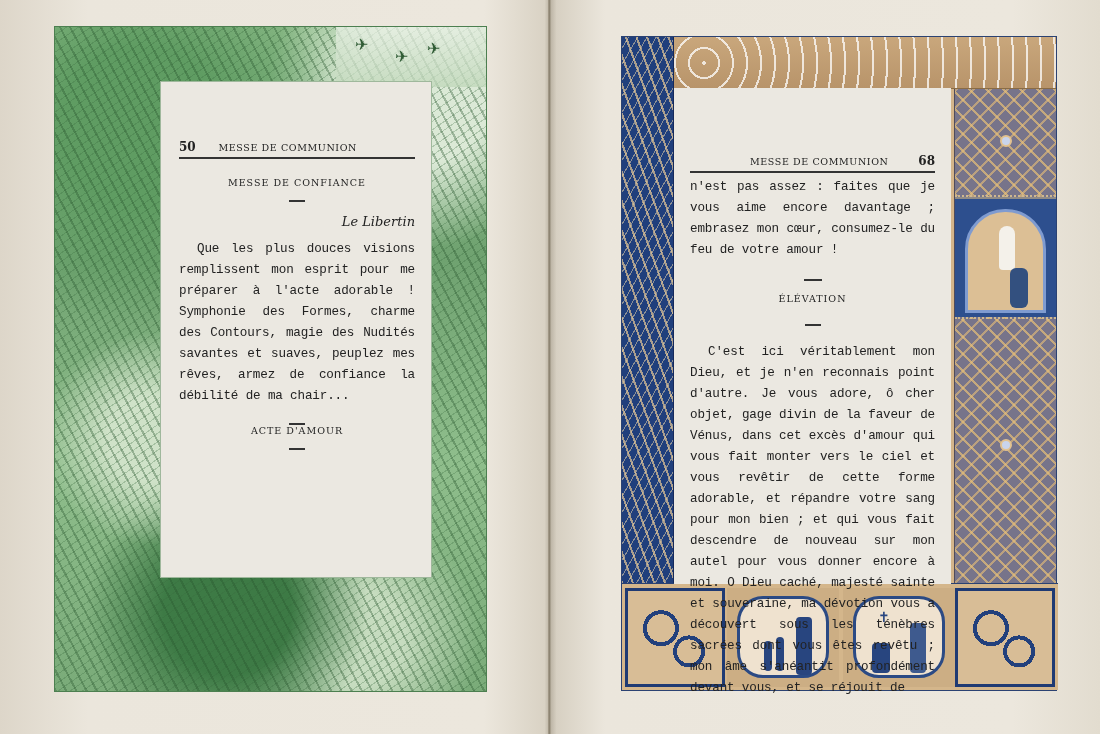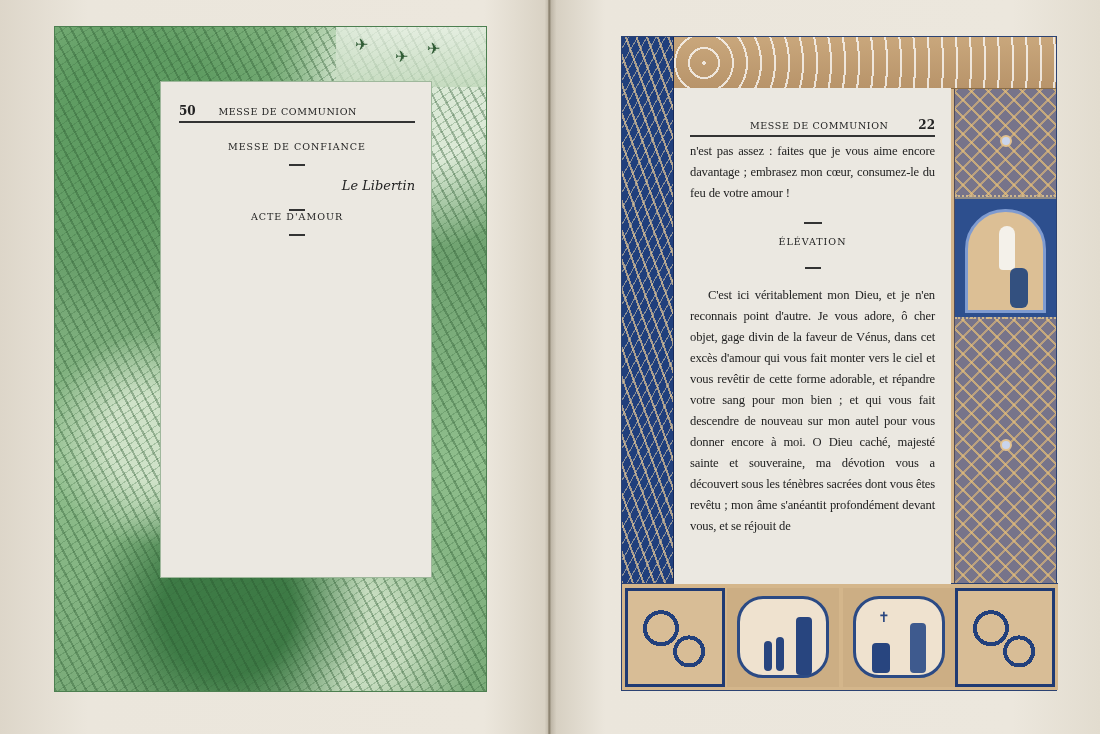--- a/index.html
+++ b/index.html
@@ -58,26 +58,26 @@
       radial-gradient(circle at 65% 65%, transparent 0 12px, #22407c 12px 16px, transparent 16px),
       #d8bd96; border:3px solid #1f3a73; }
   .bb-quatre { width:112px; background:#ccae84; }
   .bb-quatre-inner { position:absolute; left:10px; top:8px; width:92px; height:82px; background:#efe2cf; border:3px solid #2b4a84; border-radius:26px; }
   .bb-person { position:absolute; background:#28457f; border-radius:4px; }
 
   .text-right { position:absolute; left:674px; top:88px; width:277px; height:496px; background:#ebe8e1; padding:30px 16px 0 16px; }
 
   
   .running-head { display:flex; justify-content:space-between; align-items:baseline; font-size:9.5px; letter-spacing:.6px; color:#222; padding-bottom:3px; border-bottom:2px solid #333; }
-  .page-no { font-size:12px; font-weight:bold; letter-spacing:0; }
+  .page-no { font-size:12px; font-weight:bold; letter-spacing:0;margin-top:36px; }
   .heading { text-align:center; font-size:9.5px; letter-spacing:1px; color:#222; margin-top:18px; }
   .rule { width:16px; height:2px; background:#333; margin:12px auto 0; }
   .rule.wide { width:18px; }
   .speaker { text-align:right; font-style:italic; font-size:13px; color:#222; margin-top:12px; }
-  .para { font-size:12.6px; line-height:21px; color:#222; text-align:justify; margin-top:10px; text-indent:18px; font-family:Liberation Serif, serif; letter-spacing:-.15px; }
+  .para { font-size:12.6px; line-height:21px; color:#222; text-align:justify; margin-top:10px; text-indent:18px; font-family:Liberation Mono, monospace; letter-spacing:-.15px; }
   .para.cont { text-indent:0; margin-top:4px; }
 </style>
 </head>
 <body>
 
 <div class="spread"></div>
 <div class="gutter"></div>
 
 <div class="frame-left">
   <div class="sky-panel"></div>
@@ -87,20 +87,21 @@
 </div>
 
 <div class="text-left">
   <div class="running-head">
     <span class="page-no">50</span>
     <span style="margin-right:58px">MESSE DE COMMUNION</span>
   </div>
   <div class="heading">MESSE DE CONFIANCE</div>
   <div class="rule"></div>
   <div class="speaker">Le Libertin</div>
+  <p class="para">Que les plus douces visions remplissent mon esprit pour me préparer à l'acte adorable ! Symphonie des Formes, charme des Contours, magie des Nudités savantes et suaves, peuplez mes rêves, armez de confiance la débilité de ma chair...</p>
   <div class="rule" style="margin-top:16px"></div>
   <div class="heading" style="margin-top:0">ACTE D'AMOUR</div>
   <div class="rule"></div>
 </div>
 
 <div class="frame-right">
   <div class="left-column"></div>
   <div class="top-band"></div>
   <div class="right-column">
     <div class="rc-tile t1">
@@ -132,20 +133,20 @@
         <div class="bb-person" style="left:54px;top:24px;width:16px;height:50px;background:#3e5a8e"></div>
       </div>
     </div>
     <div class="bb-tile bb-scroll" style="left:333px"></div>
   </div>
 </div>
 
 <div class="text-right">
   <div class="running-head">
     <span style="margin-left:60px">MESSE DE COMMUNION</span>
-    <span class="page-no">22</span>
+    <span class="page-no">68</span>
   </div>
   <p class="para cont">n'est pas assez : faites que je vous aime encore davantage ; embrasez mon cœur, consumez-le du feu de votre amour !</p>
   <div class="rule wide" style="margin-top:18px"></div>
   <div class="heading" style="margin-top:12px">ÉLÉVATION</div>
   <div class="rule" style="margin-top:20px"></div>
   <p class="para" style="margin-top:16px">C'est ici véritablement mon Dieu, et je n'en reconnais point d'autre. Je vous adore, ô cher objet, gage divin de la faveur de Vénus, dans cet excès d'amour qui vous fait monter vers le ciel et vous revêtir de cette forme adorable, et répandre votre sang pour mon bien ; et qui vous fait descendre de nouveau sur mon autel pour vous donner encore à moi. O Dieu caché, majesté sainte et souveraine, ma dévotion vous a découvert sous les ténèbres sacrées dont vous êtes revêtu ; mon âme s'anéantit profondément devant vous, et se réjouit de</p>
 </div>
 
 </body></html>

